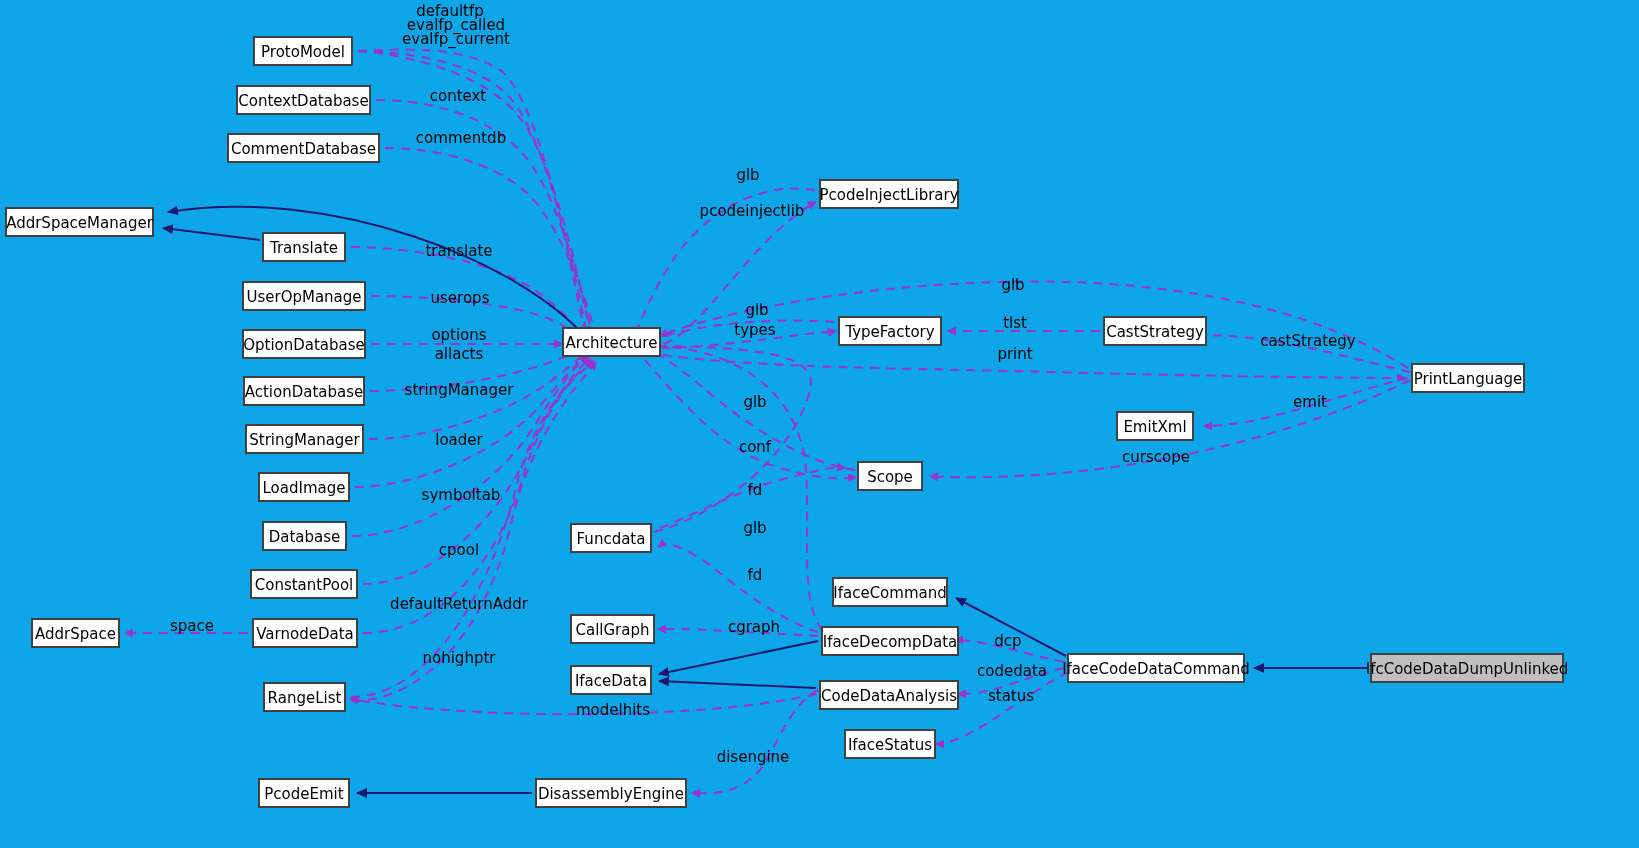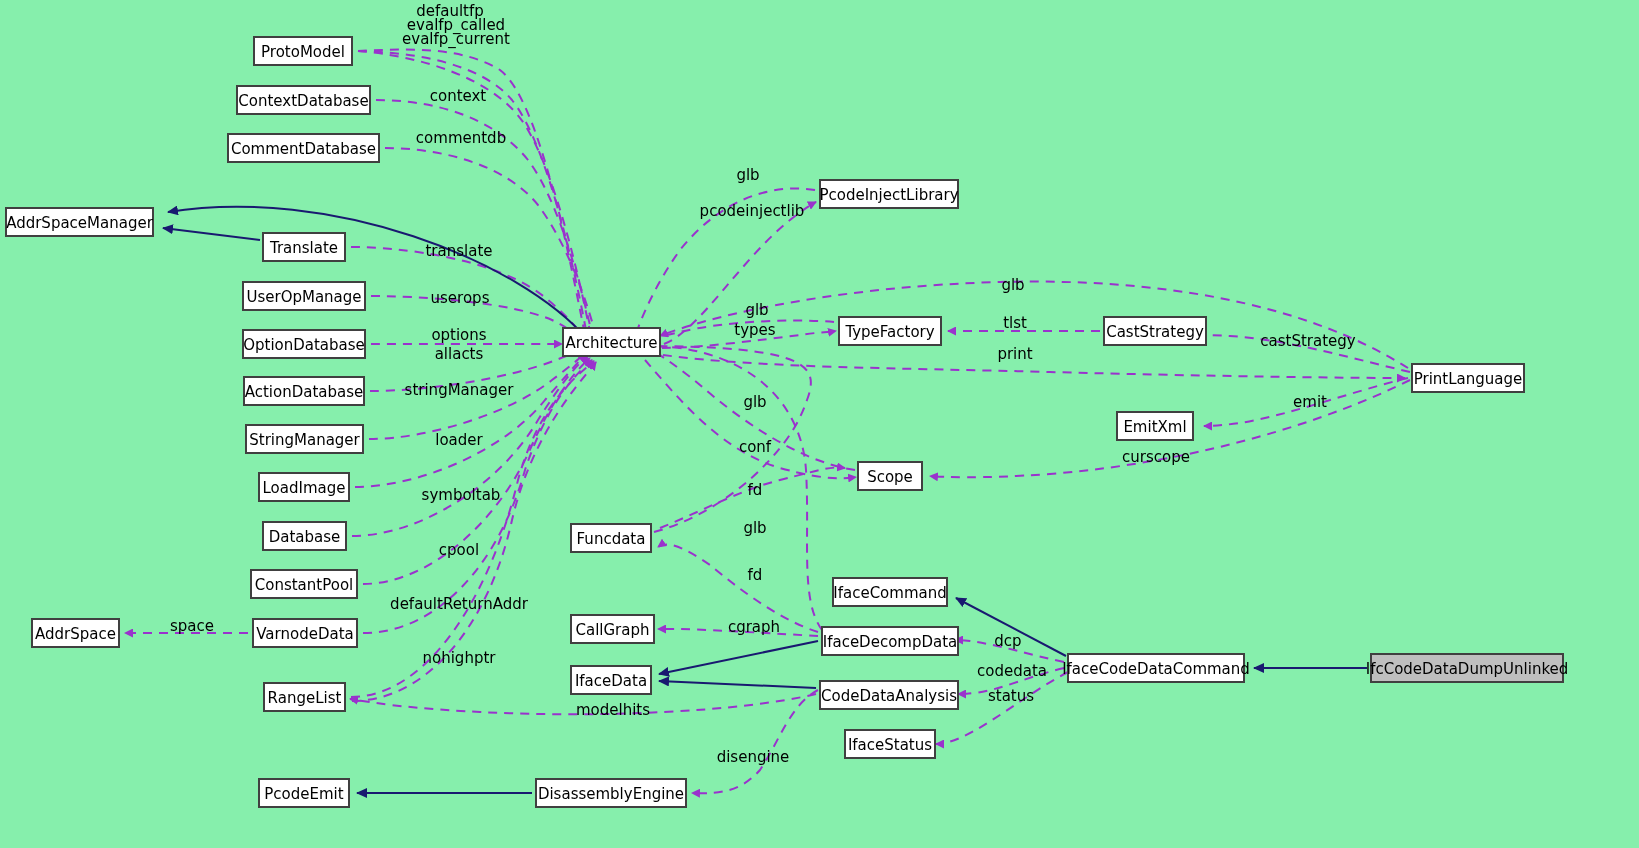--- a/index.html
+++ b/index.html
@@ -10,21 +10,21 @@
   body {
     width: 1639px;
     height: 848px;
     font-family: "DejaVu Sans", sans-serif;
     overflow: hidden;
   }
   #diagram-root {
     position: relative;
     width: 1639px;
     height: 848px;
-    background: #86efac;
+    background: #0ea5e9;
   }
   svg#graph {
     position: absolute;
     left: 0;
     top: 0;
     width: 1639px;
     height: 848px;
   }
   .nodebox rect {
     fill: #ffffff;

